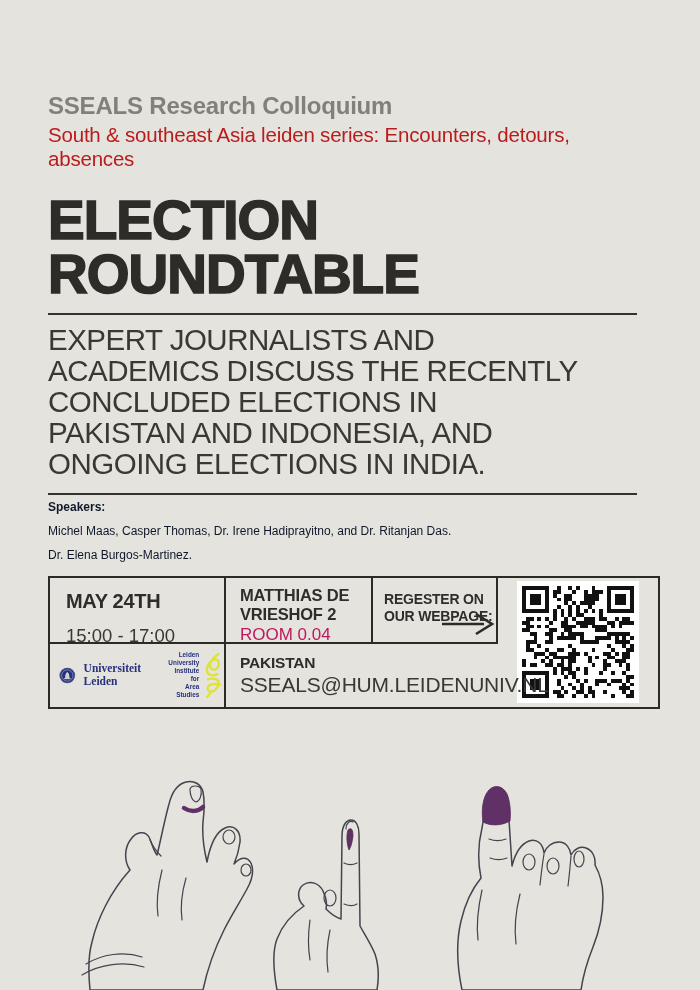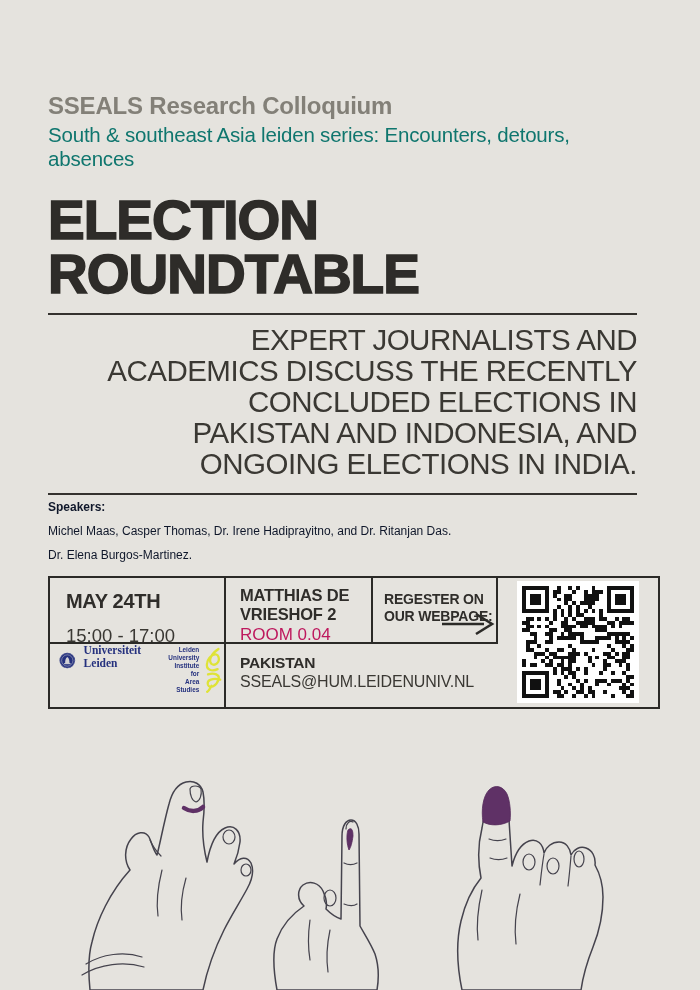--- a/index.html
+++ b/index.html
@@ -8,32 +8,32 @@
     background:#e5e3de;
     font-family:"Liberation Sans", sans-serif;
     color:#2f2d2a;
   }
   .inner{position:absolute;left:48px;top:0;width:589px;}
   .preline{white-space:pre-line;}
 
   .series-title{
     margin-top:92px;font-size:24px;font-weight:bold;color:#838078;letter-spacing:-0.2px;line-height:1.2;
   }
-  .series-subtitle{font-size:20.5px;color:#0f766e;margin-top:2px;letter-spacing:-0.2px;}
+  .series-subtitle{font-size:20.5px;color:#b91c1c;margin-top:2px;letter-spacing:-0.2px;}
 
   .poster-title{
     margin-top:22px;font-size:55px;font-weight:bold;line-height:54px;color:#2e2c29;
     letter-spacing:-1px;-webkit-text-stroke:1.6px #2e2c29;
   }
   .rule{border:none;border-top:2.5px solid #34322e;margin:0;}
   .rule-1{margin-top:12px;}
   .rule-2{margin-top:14px;}
 
   .description{
-    margin-top:9px;font-size:29.5px;line-height:31px;color:#3a3833;letter-spacing:-0.5px;text-align:right;
+    margin-top:9px;font-size:29.5px;line-height:31px;color:#3a3833;letter-spacing:-0.5px;
   }
 
   .people{font-size:12px;line-height:24px;color:#0f172a;}
   .people .label{font-weight:bold;}
 
   
   .info-table{
     margin-top:9px;box-sizing:border-box;width:612px;height:133px;
     border:2.5px solid #2b2a27;
     display:grid;grid-template-columns:176px 147px 125px 1fr;grid-template-rows:66px 1fr;
@@ -46,27 +46,27 @@
   .date-label{font-size:20px;font-weight:bold;letter-spacing:-0.3px;}
   .date-time{font-size:18.5px;margin-top:12px;color:#3a3833;}
   .cell-venue{padding:8px 8px 0 14px;}
   .venue-name{font-size:16.5px;font-weight:bold;line-height:1.15;letter-spacing:-0.2px;}
   .venue-room{font-size:17px;color:#be185d;margin-top:1px;}
   .cell-register{padding:13px 0 0 11px;grid-column:3;}
   .register-label{font-size:14px;font-weight:bold;line-height:1.2;letter-spacing:-0.2px;}
   .arrow{position:absolute;right:-2px;bottom:6px;}
   .cell-qr{grid-column:4;grid-row:1 / 3;display:flex;align-items:center;justify-content:center;}
   .qr-box{background:#ffffff;padding:5px;line-height:0;}
-  .cell-logos{display:flex;align-items:flex-start;padding-left:9px;gap:8px;}
+  .cell-logos{display:flex;align-items:center;padding-left:9px;gap:8px;}
   .uni-text{font-family:"Liberation Serif", serif;font-weight:bold;font-size:11.5px;line-height:1.12;color:#25317e;}
   .lias{display:flex;align-items:center;gap:2px;margin-left:16px;}
   .lias-text{font-size:6.4px;line-height:1.25;color:#25317e;text-align:right;font-weight:bold;}
   .cell-contact{grid-column:2 / 4;padding:10px 0 0 14px;}
   .contact-label{font-size:15.5px;font-weight:bold;letter-spacing:-0.2px;}
-  .contact-email{font-size:16px;color:#3a3833;margin-top:1px;letter-spacing:-0.2px;}
+  .contact-email{font-size:21px;color:#3a3833;margin-top:1px;letter-spacing:-0.2px;}
 
   .hands{position:absolute;left:0;top:758px;width:700px;height:232px;}
   .hand-outline{fill:#e5e3de;stroke:#45434d;stroke-width:1.5;stroke-linejoin:round;stroke-linecap:round;}
   .hand-detail{fill:none;stroke:#45434d;stroke-width:1.2;stroke-linecap:round;}
   .ink{stroke:#5f3166;fill:none;stroke-linecap:round;}
   .ink-fill{fill:#5f3166;stroke:#54295a;stroke-width:0.8;}
 </style>
 </head>
 <body>
 

